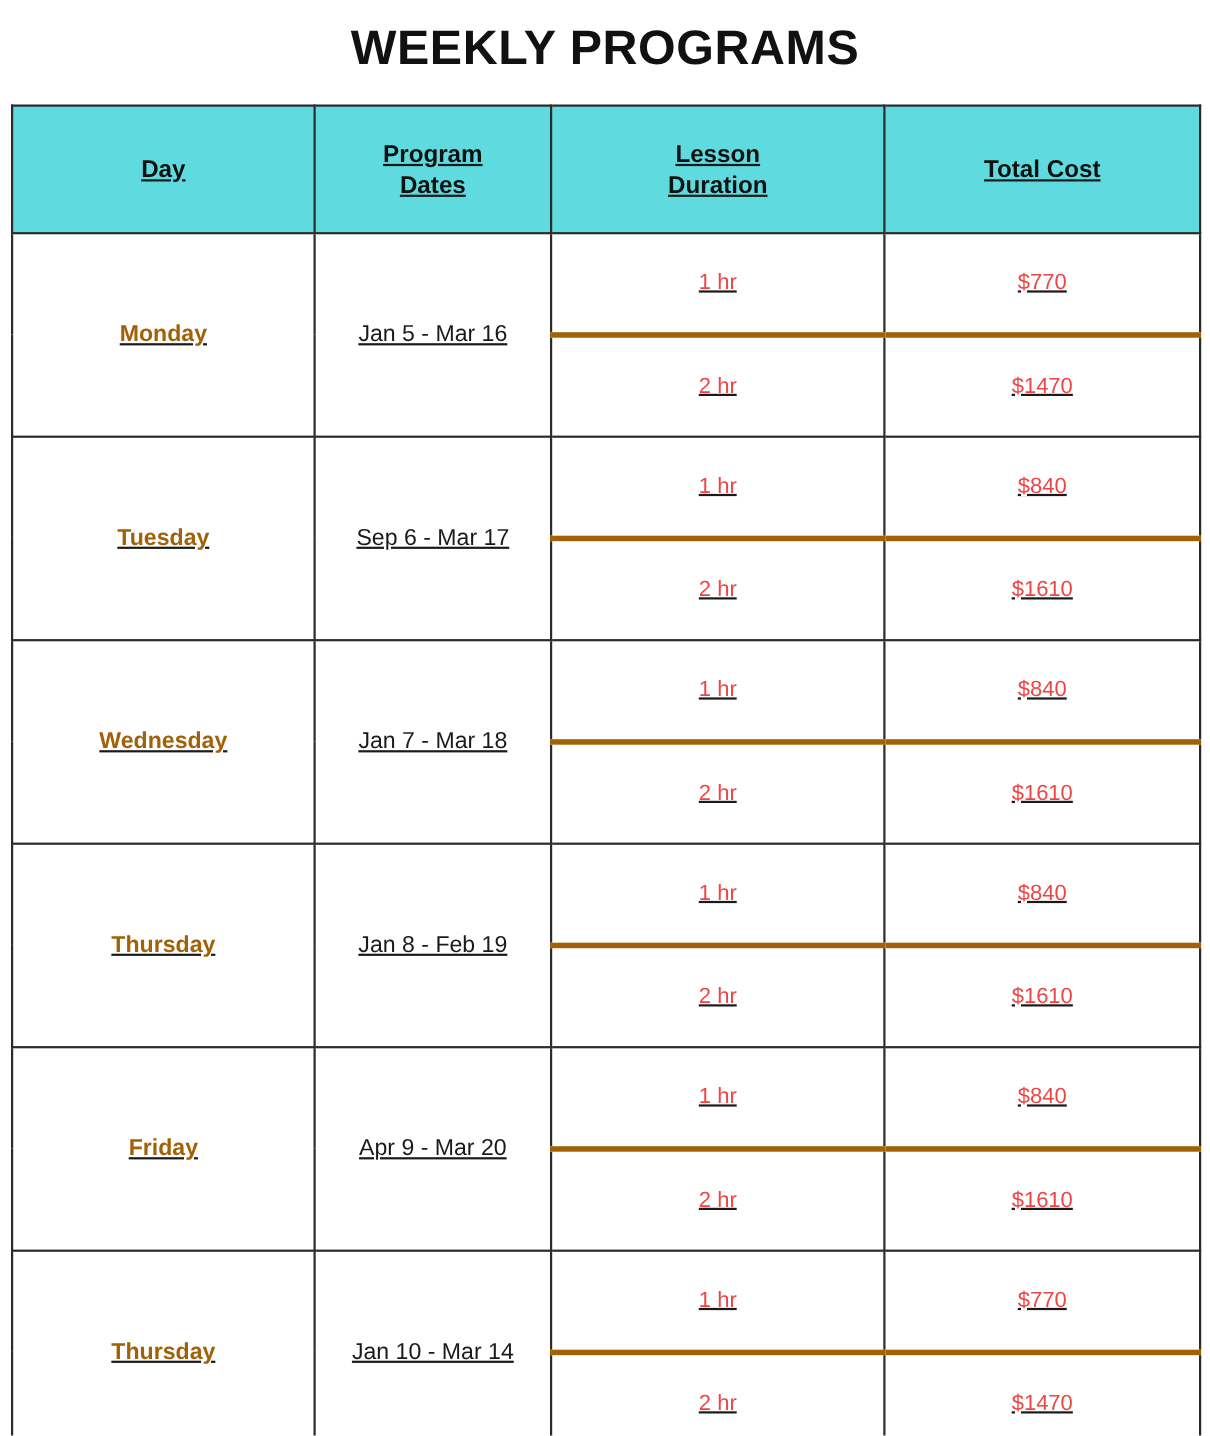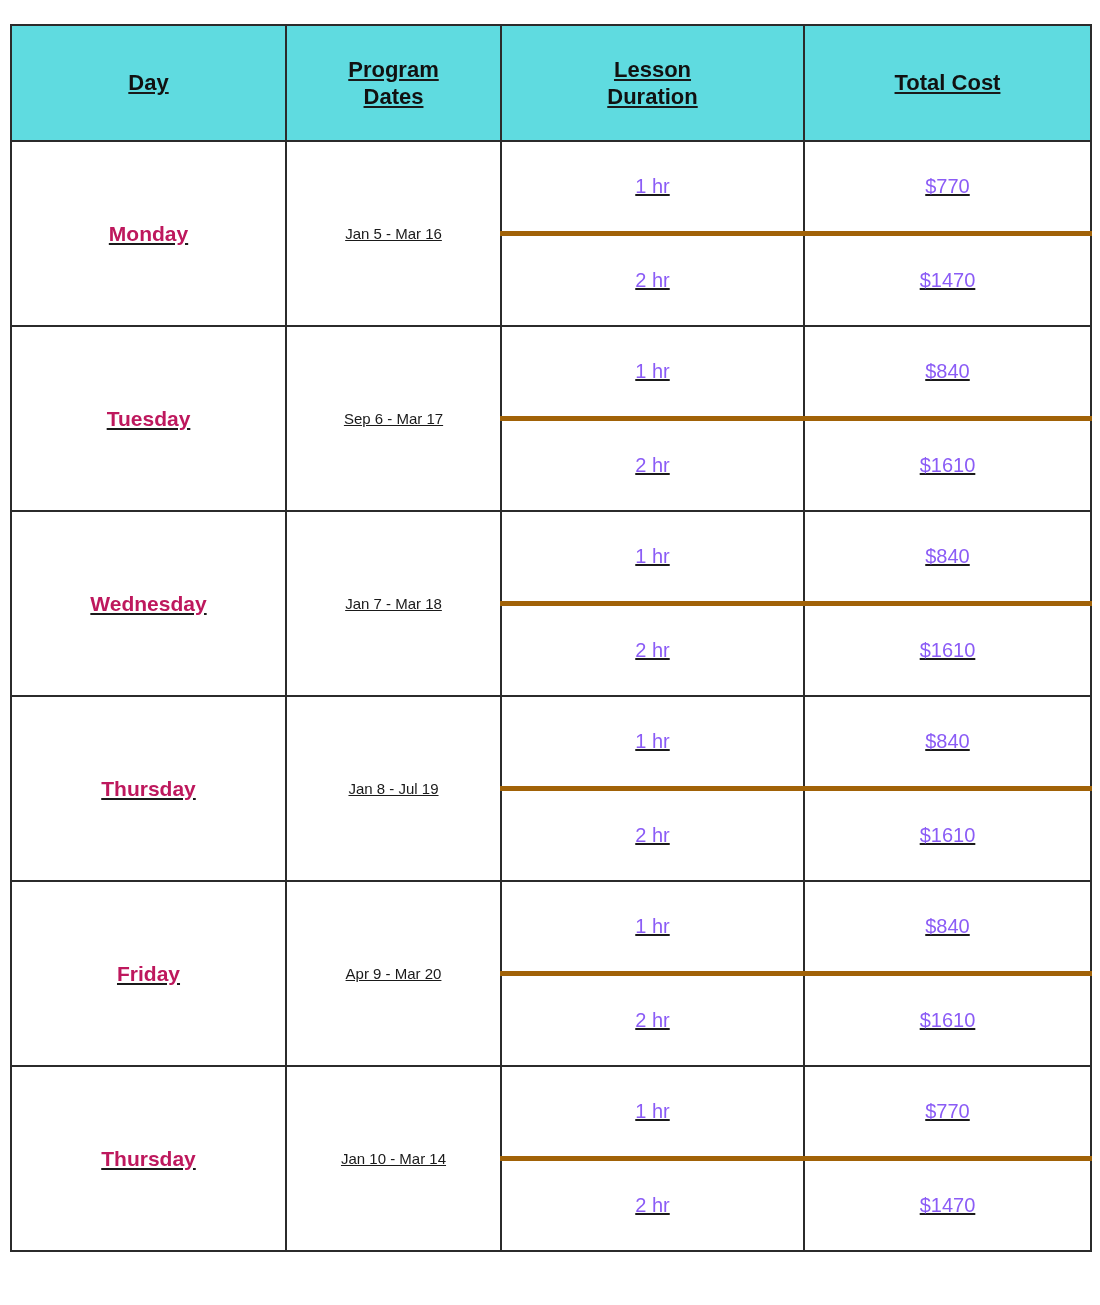--- a/index.html
+++ b/index.html
@@ -56,52 +56,53 @@
     padding: 4px 6px;
   }
   .col-day { width: 275px; }
   .col-dates { width: 215px; }
   .col-duration { width: 303px; }
   .col-cost { width: 287px; }
 
   td.day-cell {
     font-size: 21px;
     font-weight: 700;
-    color: #be185d;
+    color: #a16207;
   }
   td.dates-cell {
-    font-size: 15px;
+    font-size: 21px;
     font-weight: 400;
     color: #1a1a1a;
   }
   td.duration-cell,
   td.cost-cell {
     font-size: 20px;
     font-weight: 400;
-    color: #8b5cf6;
+    color: #ef4444;
     height: 89px;
   }
   td.duration-cell.top,
   td.cost-cell.top {
     border-bottom: 1px solid #555555;
   }
   td.duration-cell.bottom,
   td.cost-cell.bottom {
     border-top: 5px solid #a16207;
   }
   tbody tr.group-start td.day-cell,
   tbody tr.group-start td.dates-cell {
     border-top: 2px solid #2b2b2b;
   }
 </style>
 </head>
 <body>
 
 <div class="page">
 
+  <h1 class="title">WEEKLY PROGRAMS</h1>
 
   <div class="table-wrap">
     <table class="schedule">
       <colgroup>
         <col class="col-day">
         <col class="col-dates">
         <col class="col-duration">
         <col class="col-cost">
       </colgroup>
       <thead>
@@ -152,21 +153,21 @@
           <td class="duration-cell top">1 hr</td>
           <td class="cost-cell top">$840</td>
         </tr>
         <tr>
           <td class="duration-cell bottom">2 hr</td>
           <td class="cost-cell bottom">$1610</td>
         </tr>
 
         <tr class="group-start">
           <td class="day-cell" rowspan="2">Thursday</td>
-          <td class="dates-cell" rowspan="2">Jan 8 - Jul 19</td>
+          <td class="dates-cell" rowspan="2">Jan 8 - Feb 19</td>
           <td class="duration-cell top">1 hr</td>
           <td class="cost-cell top">$840</td>
         </tr>
         <tr>
           <td class="duration-cell bottom">2 hr</td>
           <td class="cost-cell bottom">$1610</td>
         </tr>
 
         <tr class="group-start">
           <td class="day-cell" rowspan="2">Friday</td>

